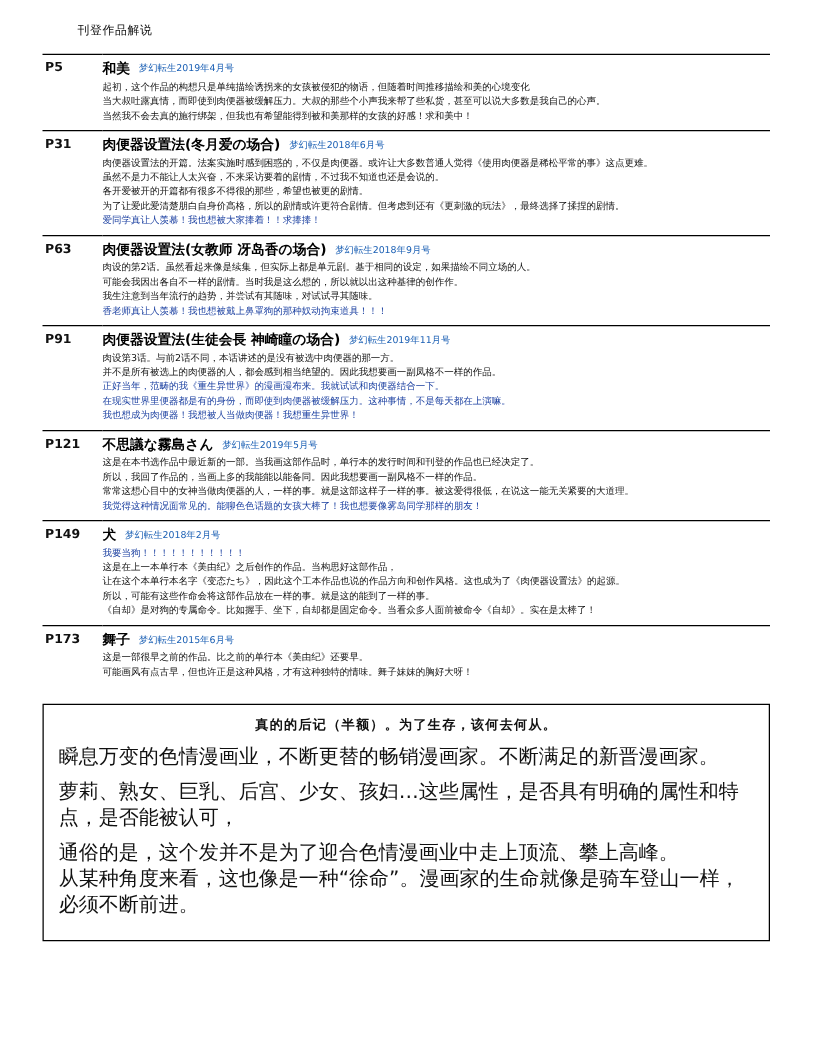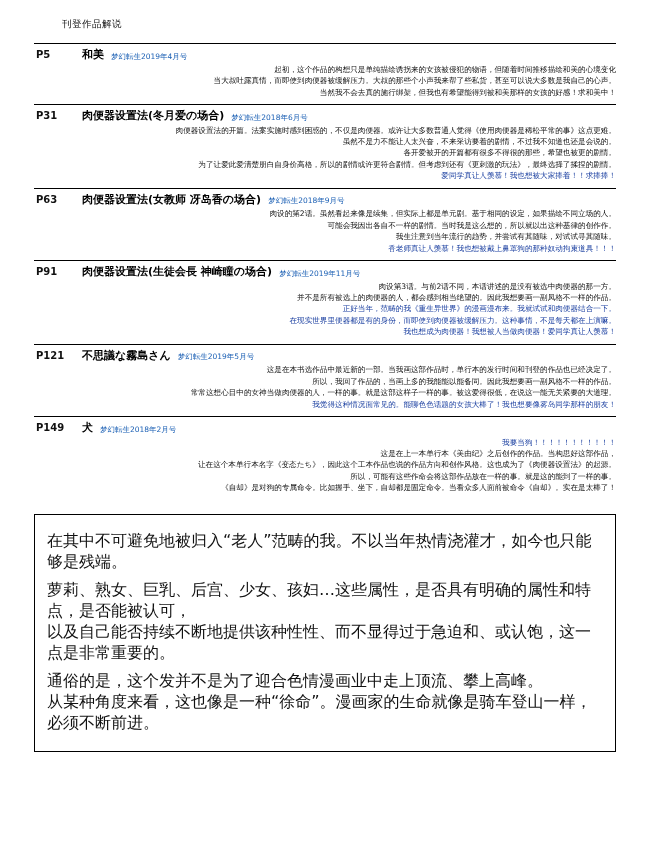--- a/index.html
+++ b/index.html
@@ -46,21 +46,21 @@
     padding-top: 5px !important;
     padding-left: 2px !important;
     white-space: nowrap;
   }
   .col-body {
     padding-top: 4px !important;
     padding-bottom: 6px !important;
   }
   .title-line {
     display: flex;
-    align-items: flex-end;
+    align-items: center;
     gap: 7px;
     margin-bottom: 2px;
   }
   .entry-title {
     font-size: 11px;
     font-weight: bold;
     color: #000;
     line-height: 1.25;
   }
   .entry-source {
@@ -70,21 +70,20 @@
   }
   .lines {
     font-size: 7.6px;
     line-height: 1.5;
     color: #111;
   }
   .lines div {
     white-space: nowrap;
     overflow: hidden;
     text-overflow: clip;
-    text-align: right;
   }
   .lines div.blue {
     color: #1a3fa0;
   }
   .afterword {
     margin-top: 14px;
     border: 1px solid #000;
     padding: 9px 12px 10px 12px;
     box-sizing: border-box;
   }
@@ -168,21 +167,21 @@
         <td class="col-body">
           <div class="title-line">
             <span class="entry-title">肉便器设置法(生徒会長 神崎瞳の场合)</span>
             <span class="entry-source">梦幻転生2019年11月号</span>
           </div>
           <div class="lines">
             <div>肉设第3话。与前2话不同，本话讲述的是没有被选中肉便器的那一方。</div>
             <div>并不是所有被选上的肉便器的人，都会感到相当绝望的。因此我想要画一副凤格不一样的作品。</div>
             <div class="blue">正好当年，范畴的我《重生异世界》的漫画漫布来。我就试试和肉便器结合一下。</div>
             <div class="blue">在现实世界里便器都是有的身份，而即使到肉便器被缓解压力。这种事情，不是每天都在上演嘛。</div>
-            <div class="blue">我也想成为肉便器！我想被人当做肉便器！爱同学真让人羡慕！</div>
+            <div class="blue">我也想成为肉便器！我想被人当做肉便器！我想重生异世界！</div>
           </div>
         </td>
       </tr>
 
       <tr class="rowline">
         <td class="col-code">P121</td>
         <td class="col-body">
           <div class="title-line">
             <span class="entry-title">不思議な霧島さん</span>
             <span class="entry-source">梦幻転生2019年5月号</span>
@@ -206,39 +205,52 @@
           <div class="lines">
             <div class="blue">我要当狗！！！！！！！！！！！</div>
             <div>这是在上一本单行本《美由纪》之后创作的作品。当构思好这部作品，</div>
             <div>让在这个本单行本名字《变态たち》，因此这个工本作品也说的作品方向和创作风格。这也成为了《肉便器设置法》的起源。</div>
             <div>所以，可能有这些作命会将这部作品放在一样的事。就是这的能到了一样的事。</div>
             <div>《自却》是对狗的专属命令。比如握手、坐下，自却都是固定命令。当看众多人面前被命令《自却》。实在是太棒了！</div>
           </div>
         </td>
       </tr>
 
+      <tr class="rowline">
+        <td class="col-code">P173</td>
+        <td class="col-body">
+          <div class="title-line">
+            <span class="entry-title">舞子</span>
+            <span class="entry-source">梦幻転生2015年6月号</span>
+          </div>
+          <div class="lines">
+            <div>这是一部很早之前的作品。比之前的单行本《美由纪》还要早。</div>
+            <div>可能画风有点古早，但也许正是这种风格，才有这种独特的情味。舞子妹妹的胸好大呀！</div>
+          </div>
+        </td>
+      </tr>
 
     </tbody>
   </table>
 
   <div class="afterword">
-
-    <p>
-      </p>
-      <div>在其中不可避免地被归入“老人”范畴的我。不以当年热情浇灌才，如今也只能够是残端。</div>
+    <div class="afterword-title">真的的后记（半额）。为了生存，该何去何从。</div>
+
+    <p>
+      </p>
+      <div>瞬息万变的色情漫画业，不断更替的畅销漫画家。不断满足的新晋漫画家。</div>
     <p></p>
 
     <p>
       </p>
     <p></p>
 
     <p>
       </p>
       <div>萝莉、熟女、巨乳、后宫、少女、孩妇…这些属性，是否具有明确的属性和特点，是否能被认可，</div>
-      <div>以及自己能否持续不断地提供该种性性、而不显得过于急迫和、或认饱，这一点是非常重要的。</div>
     <p></p>
 
     <p>
       </p>
       <div>通俗的是，这个发并不是为了迎合色情漫画业中走上顶流、攀上高峰。</div>
       <div>从某种角度来看，这也像是一种“徐命”。漫画家的生命就像是骑车登山一样，必须不断前进。</div>
 
     <p></p>
 
     <p>

